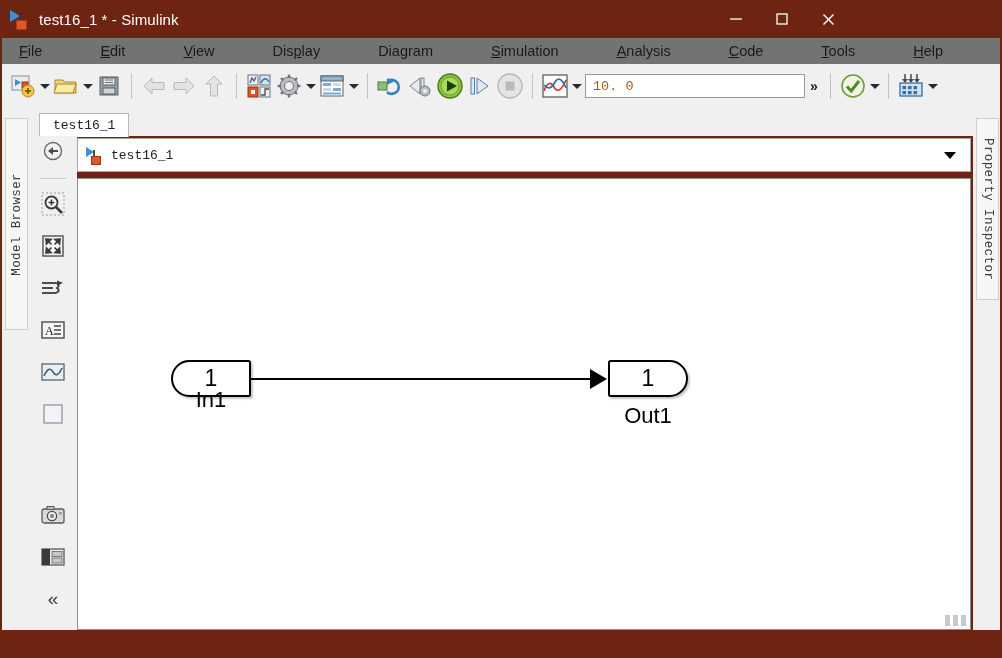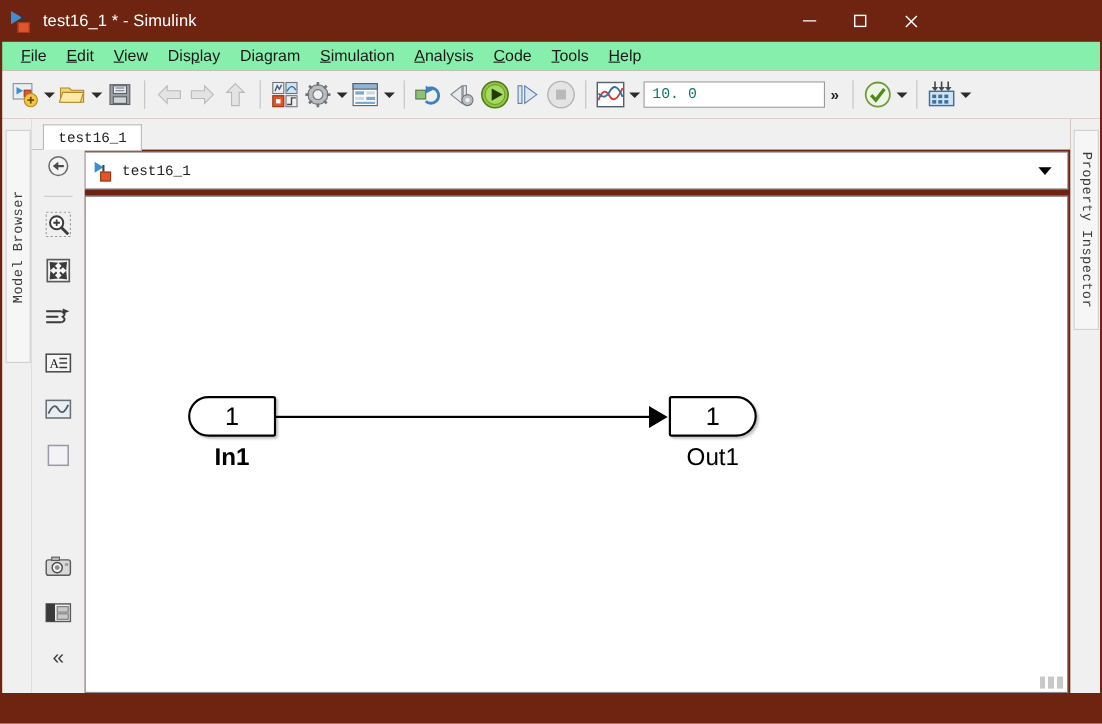--- a/index.html
+++ b/index.html
@@ -22,37 +22,37 @@
   .ti-stem{position:absolute;left:9px;top:5px;width:2px;height:8px;background:#2f3a42;}
   .ti-sq{position:absolute;left:6px;top:11px;width:9px;height:8px;background:#e0552c;border:1px solid #a03a18;}
   .title-text{color:#fff;font-size:15px;margin-left:9px;letter-spacing:.1px;}
   .winbtns{margin-left:auto;display:flex;height:38px;}
   .winbtn{width:46px;height:38px;display:flex;align-items:center;justify-content:center;}
   .winbtn svg{display:block;}
 
   
   .menubar{
     position:absolute;left:2px;top:38px;width:998px;height:26px;
-    background:#86efac;display:flex;align-items:center;padding-left:8px;box-sizing:border-box;
+    background:#737373;display:flex;align-items:center;padding-left:8px;box-sizing:border-box;gap:40px;
   }
   .menu-item{font-size:14.5px;color:#1a1a1a;padding:3px 9px;white-space:nowrap;}
   .menu-item u{text-decoration:underline;}
 
   
   .toolbar{
     position:absolute;left:2px;top:64px;width:998px;height:44px;
     background:#f0f0f0;display:flex;align-items:center;padding-left:6px;box-sizing:border-box;
   }
   .tb-btn{width:30px;height:30px;display:flex;align-items:center;justify-content:center;flex:none;}
   .tb-sep{width:1px;height:26px;background:#c2c2c2;margin:0 7px;flex:none;}
   .tb-caret{width:13px;height:30px;display:flex;align-items:center;justify-content:center;flex:none;}
   .caret-dn{width:0;height:0;border-left:5px solid transparent;border-right:5px solid transparent;border-top:5px solid #2b2b2b;}
   .simtime{
-    width:165px;height:24px;background:#fff;border:1px solid #9a9a9a;
-    font-family:"Liberation Mono",monospace;font-size:13.5px;color:#0f766e;
+    width:220px;height:24px;background:#fff;border:1px solid #9a9a9a;
+    font-family:"Liberation Mono",monospace;font-size:13.5px;color:#a16207;
     display:flex;align-items:center;padding-left:7px;box-sizing:border-box;margin-left:2px;flex:none;
   }
   .chev-more{font-size:14px;color:#222;width:18px;text-align:center;flex:none;font-weight:bold;}
 
   
   .leftdock{
     position:absolute;left:2px;top:108px;width:27px;height:522px;background:#f0f0f0;
   }
   .vtab{
     position:absolute;left:3px;top:10px;width:21px;height:210px;
@@ -508,21 +508,21 @@
   </div>
 
   <div class="canvas">
 
     <div class="wire" style="left:170px;top:199px;width:345px;"></div>
     <div class="arrowhead" style="left:512px;top:190px;"></div>
 
     <div class="blk blk-in" style="left:93px;top:181px;width:80px;height:37px;">
       <span>1</span>
     </div>
-    <div class="blk-label" style="left:93px;top:224px;width:80px;font-weight:bold;">In1</div>
+    <div class="blk-label" style="left:93px;top:208px;width:80px;">In1</div>
 
     <div class="blk blk-out" style="left:530px;top:181px;width:80px;height:37px;">
       <span>1</span>
     </div>
     <div class="blk-label" style="left:530px;top:224px;width:80px;">Out1</div>
 
     <div class="grip"></div>
   </div>
 
 

